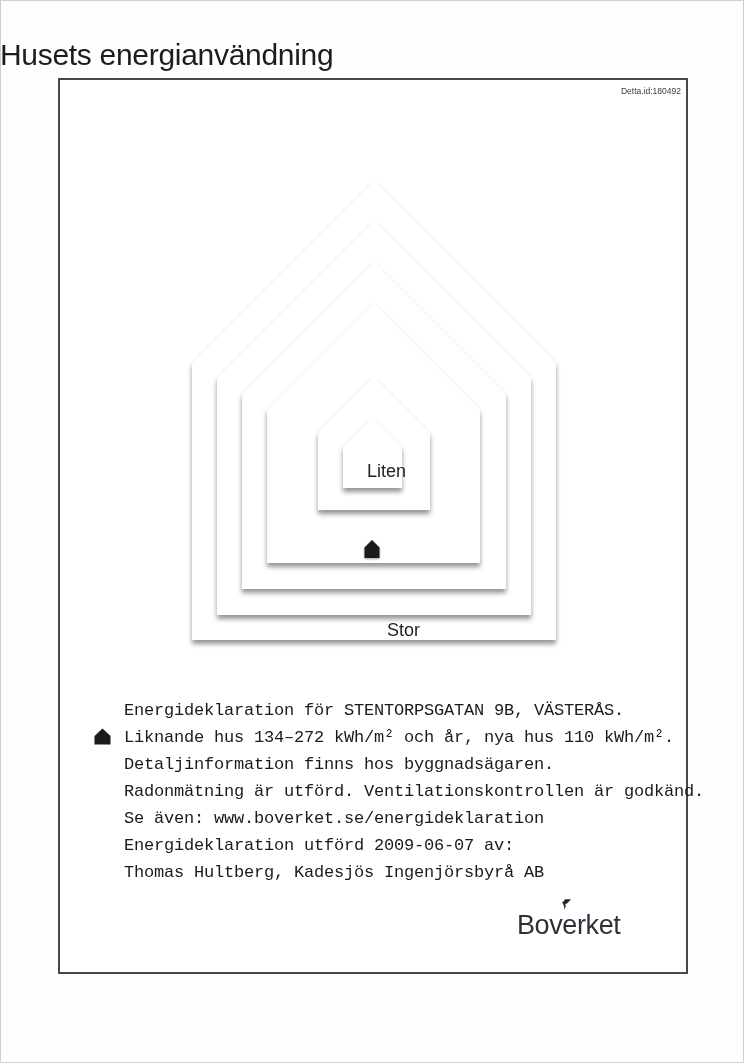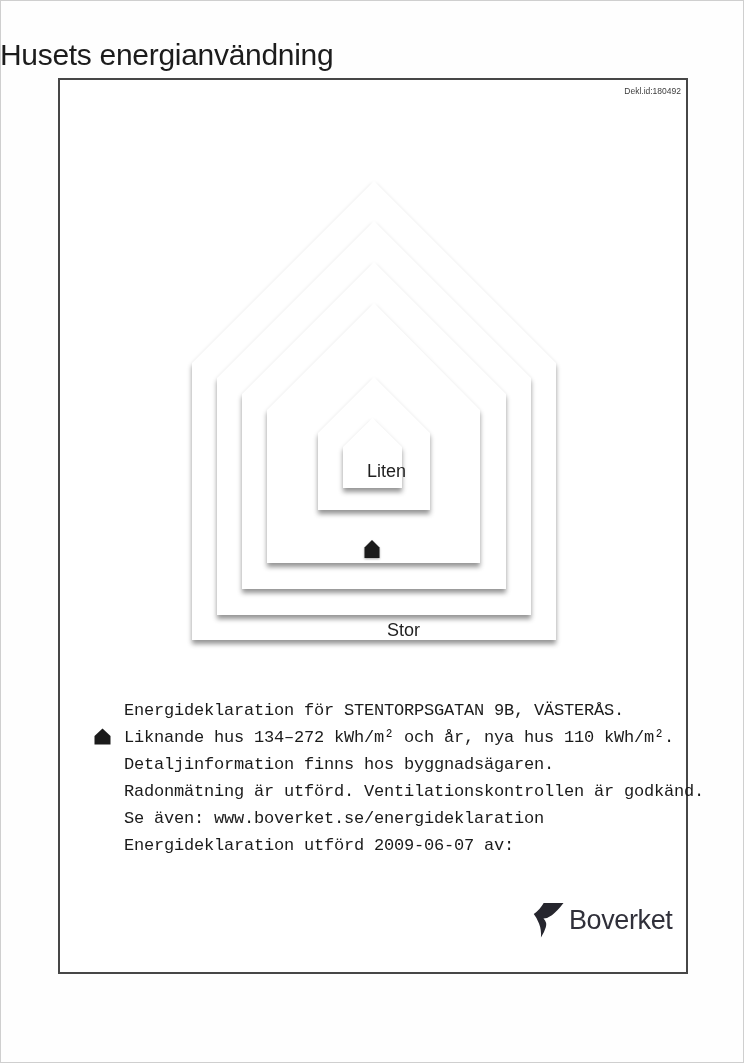--- a/index.html
+++ b/index.html
@@ -33,33 +33,33 @@
   .stor{left:330px;top:620px;width:90px;}
   .info-block{
     position:absolute;left:124px;top:697px;width:480px;
     font-size:17px;line-height:27px;letter-spacing:-0.2px;color:#1a1a1a;font-family:Liberation Mono, monospace;
   }
   .info-line{white-space:nowrap;}
   .line-icon{
     position:absolute;left:94px;top:728px;width:17px;height:17px;
   }
   .logo{
-    position:absolute;left:533px;top:899px;height:42px;
-    display:flex;align-items:center;
+    position:absolute;left:517px;top:899px;height:42px;
+    display:flex;align-items:center;flex-direction:column;
   }
   .logo-mark{width:31px;height:37px;margin-right:5px;}
   .logo-text{
     font-size:27px;color:#30303a;letter-spacing:-0.4px;
   }
 </style>
 </head>
 <body>
 
 <div class="frame">
-  <div class="dekl-id">Dekl.id:180492</div>
+  <div class="dekl-id">Detta.id:180492</div>
 </div>
 
 <div class="title">Husets energianvändning</div>
 
 <svg class="diagram" viewBox="0 0 744 1063" xmlns="http://www.w3.org/2000/svg">
   <g class="ring-shadow">
     <polygon class="ring" points="192,363 374,181 556,363 556,640 192,640"></polygon>
   </g>
   <g class="ring-shadow">
     <polygon class="ring" points="217,378 374,221 531,378 531,615 217,615"></polygon>
@@ -86,20 +86,21 @@
   <polygon points="0.5,8 8.5,0.5 16.5,8 16.5,16.5 0.5,16.5" fill="#1b1b1b"></polygon>
 </svg>
 
 <div class="info-block">
   <div class="info-line">Energideklaration för STENTORPSGATAN 9B, VÄSTERÅS.</div>
   <div class="info-line">Liknande hus 134–272 kWh/m² och år, nya hus 110 kWh/m².</div>
   <div class="info-line">Detaljinformation finns hos byggnadsägaren.</div>
   <div class="info-line">Radonmätning är utförd. Ventilationskontrollen är godkänd.</div>
   <div class="info-line">Se även: www.boverket.se/energideklaration</div>
   <div class="info-line">Energideklaration utförd 2009-06-07 av:</div>
+  <div class="info-line">Thomas Hultberg, Kadesjös Ingenjörsbyrå AB</div>
 </div>
 
 <div class="logo">
   <svg class="logo-mark" viewBox="0 0 32 38" xmlns="http://www.w3.org/2000/svg">
     <path fill="#26262e" d="M11 1 L31.5 1 Q25 9.5 19.5 13.5 Q15.5 16.5 10.8 17 Q14.8 21 13.2 26 Q11.8 31 8.2 36.5 Q8.8 28.5 6.2 22 Q4.2 16.5 0.8 12.2 Q6.8 8.5 11 1 Z"></path>
   </svg>
   <span class="logo-text">Boverket</span>
 </div>
 
 </body></html>

